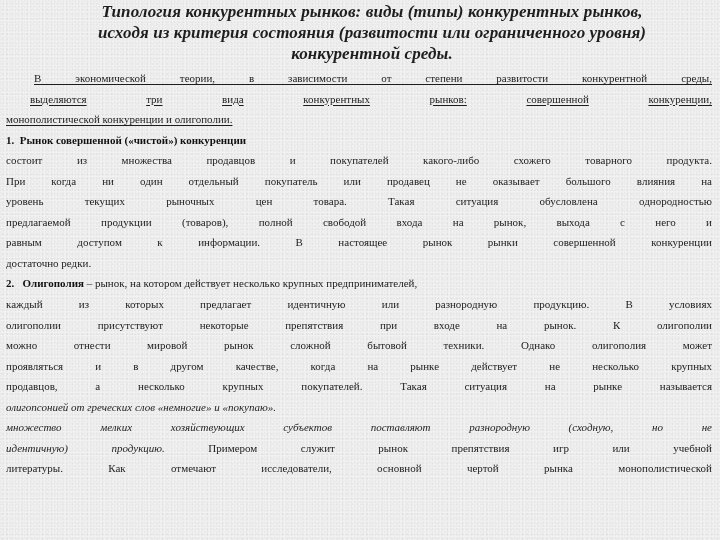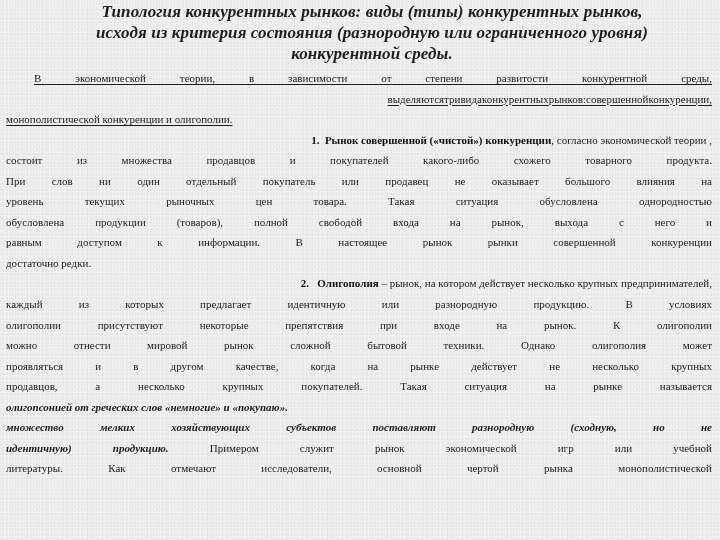--- a/index.html
+++ b/index.html
@@ -59,52 +59,52 @@
     .ln.indent {
       padding-left: 28px;
     }
     .u {
       text-decoration: underline;
       text-underline-offset: 2px;
       text-decoration-thickness: 1.4px;
     }
     .uline {
       display: flex;
-      justify-content: flex-end;
+      justify-content: space-between;
       white-space: nowrap;
       height: 20.55px;
+      margin-left: 24px;
     }
     .uline span {
       text-decoration: underline;
       text-underline-offset: 2px;
       text-decoration-thickness: 1.4px;
     }
     b, .b {
       font-weight: bold;
       color: #111;
     }
     i, .i {
       font-style: italic;
-      font-weight: bold;
     }
     .jw {
       display: flex;
-      justify-content: flex-end;
+      justify-content: flex-start;
       white-space: nowrap;
       height: 20.55px;
     }
   </style>
 </head>
 <body>
 
 <div class="page">
 
   <div class="title">
     <div>Типология конкурентных рынков: виды (типы) конкурентных рынков,</div>
-    <div>исходя из критерия состояния (разнородную или ограниченного уровня)</div>
+    <div>исходя из критерия состояния (развитости или ограниченного уровня)</div>
     <div>конкурентной среды.</div>
   </div>
 
   <div class="body">
 
     <div>
       <span class="ln indent"><span class="u">В экономической теории, в зависимости от степени развитости конкурентной среды,</span></span>
       <div class="uline">
         <span>выделяются</span>
         <span>три</span>
@@ -116,26 +116,25 @@
       </div>
       <span class="ln last"><span class="u">монополистической конкуренции и олигополии.</span></span>
     </div>
 
     <div>
       <div class="jw">
         <span>
           <b>1.</b>&nbsp;
           <b>Рынок совершенной («чистой») конкуренции</b>
         </span>
-        <span> , согласно экономической теории ,</span>
       </div>
       <span class="ln">состоит из множества продавцов и покупателей какого-либо схожего товарного продукта.</span>
-      <span class="ln">При слов ни один отдельный покупатель или продавец не оказывает большого влияния на</span>
+      <span class="ln">При когда ни один отдельный покупатель или продавец не оказывает большого влияния на</span>
       <span class="ln">уровень текущих рыночных цен товара. Такая ситуация обусловлена однородностью</span>
-      <span class="ln">обусловлена продукции (товаров), полной свободой входа на рынок, выхода с него и</span>
+      <span class="ln">предлагаемой продукции (товаров), полной свободой входа на рынок, выхода с него и</span>
       <span class="ln">равным доступом к информации. В настоящее рынок рынки совершенной конкуренции</span>
       <span class="ln last">достаточно редки.</span>
     </div>
 
     <div>
       <div class="jw">
         <span>
           <b>2.</b>&nbsp;&nbsp;
           <b>Олигополия</b><span> – рынок, на котором действует несколько крупных предпринимателей,</span>
         </span>
@@ -143,18 +142,18 @@
       <span class="ln">каждый из которых предлагает идентичную или разнородную продукцию. В условиях</span>
       <span class="ln">олигополии присутствуют некоторые препятствия при входе на рынок. К олигополии</span>
       <span class="ln">можно отнести мировой рынок сложной бытовой техники. Однако олигополия может</span>
       <span class="ln">проявляться и в другом качестве, когда на рынке действует не несколько крупных</span>
       <span class="ln">продавцов, а несколько крупных покупателей. Такая ситуация на рынке называется</span>
       <span class="ln last i">олигопсонией от греческих слов «немногие» и «покупаю».</span>
     </div>
 
     <div>
       <span class="ln i">множество мелких хозяйствующих субъектов поставляют разнородную (сходную, но не</span>
-      <span class="ln"><span class="i">идентичную) продукцию.</span><span> Примером служит рынок экономической игр или учебной</span></span>
+      <span class="ln"><span class="i">идентичную) продукцию.</span><span> Примером служит рынок препятствия игр или учебной</span></span>
       <span class="ln">литературы. Как отмечают исследователи, основной чертой рынка монополистической</span>
     </div>
 
   </div>
 </div>
 
 </body></html>

